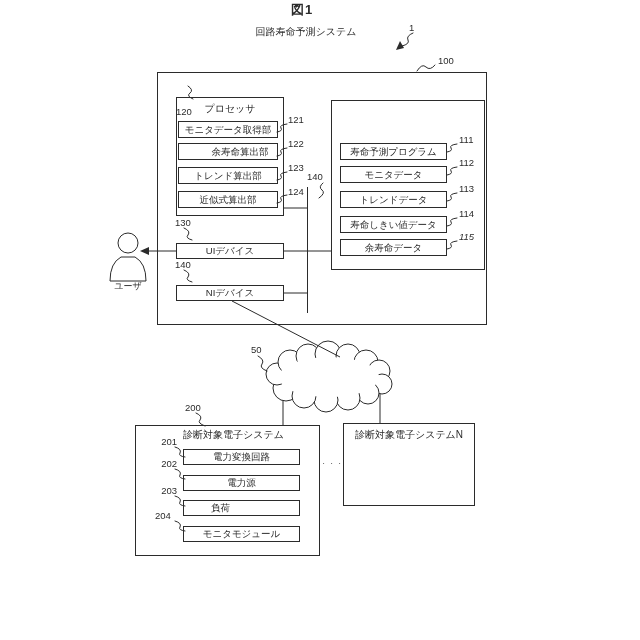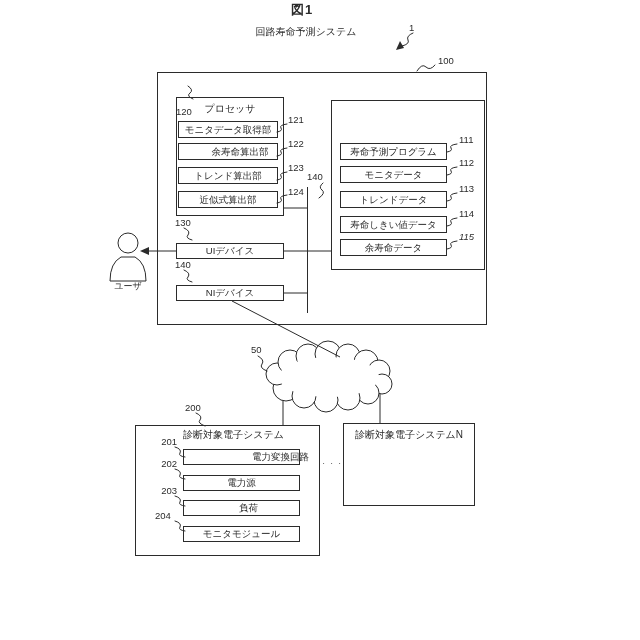--- a/index.html
+++ b/index.html
@@ -157,29 +157,29 @@
 
     <div class="lbl cc" style="left:106px;top:281px;width:44px;font-size:9px;">ユーザ</div>
 
     <div class="lbl ref" style="left:251px;top:345px;">50</div>
 
     <div class="box" style="left:135px;top:425px;width:185px;height:131px;"></div>
     <div class="lbl btitle cc" style="left:135px;top:429px;width:185px;margin-left:6px;">診断対象電子システム</div>
     <div class="lbl ref" style="left:185px;top:403px;">200</div>
 
     <div class="box" style="left:183px;top:449px;width:117px;height:16px;"></div>
-    <div class="lbl blabel cc" style="left:183px;top:452px;width:117px;padding-left:39px;">電力変換回路</div>
+    <div class="lbl blabel cc" style="left:183px;top:452px;width:117px;">電力変換回路</div>
     <div class="lbl ref" style="left:155px;top:437px;width:22px;text-align:right;">201</div>
 
     <div class="box" style="left:183px;top:475px;width:117px;height:16px;"></div>
     <div class="lbl blabel cc" style="left:183px;top:478px;width:117px;">電力源</div>
     <div class="lbl ref" style="left:155px;top:459px;width:22px;text-align:right;">202</div>
 
     <div class="box" style="left:183px;top:500px;width:117px;height:16px;"></div>
-    <div class="lbl blabel cc" style="left:197px;top:503px;width:103px;">負荷</div>
+    <div class="lbl blabel cc" style="left:169px;top:503px;width:103px;">負荷</div>
     <div class="lbl ref" style="left:155px;top:486px;width:22px;text-align:right;">203</div>
 
     <div class="box" style="left:183px;top:526px;width:117px;height:16px;"></div>
     <div class="lbl blabel cc" style="left:183px;top:529px;width:117px;">モニタモジュール</div>
     <div class="lbl ref" style="left:155px;top:511px;width:22px;">204</div>
 
     <div class="lbl ellipsis cc" style="left:318px;top:460px;width:28px;">・・・</div>
 
     <div class="box" style="left:343px;top:423px;width:132px;height:83px;"></div>
     <div class="lbl btitle cc" style="left:343px;top:429px;width:132px;">診断対象電子システムN</div>

